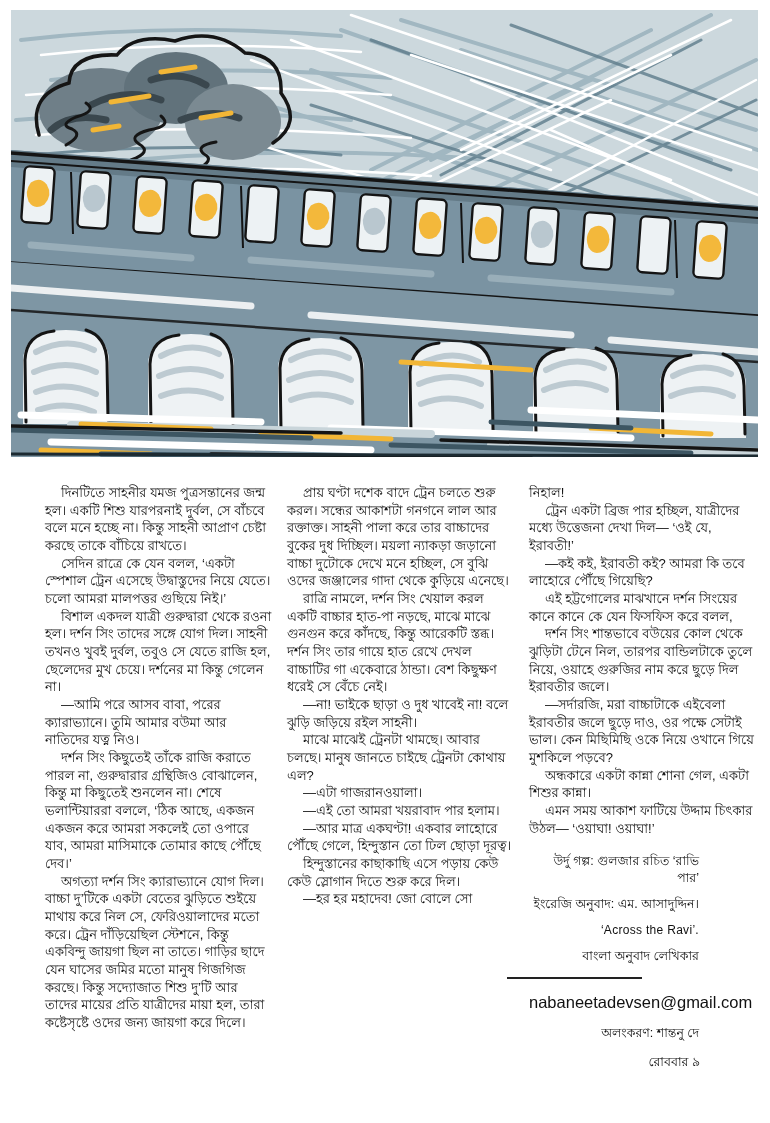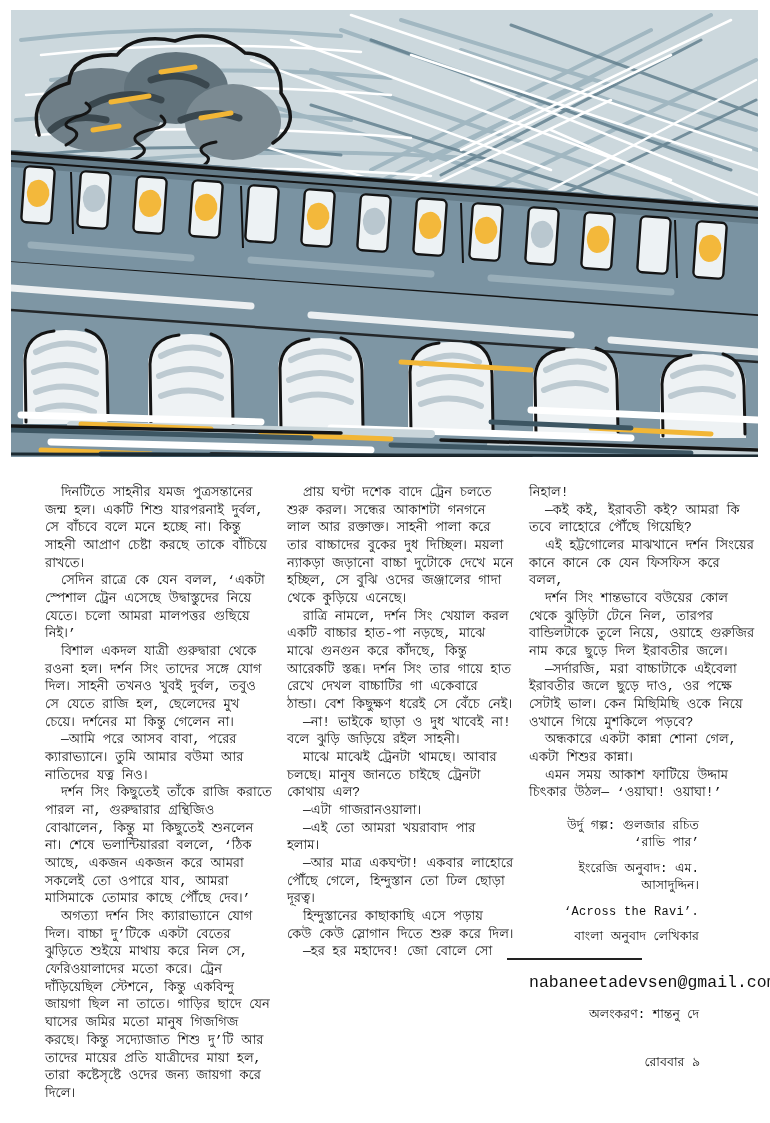--- a/index.html
+++ b/index.html
@@ -1,18 +1,18 @@
 <!DOCTYPE html>
 <html><head>
 <meta charset="utf-8">
 <style>
   html,body { margin:0; padding:0; background:#ffffff; }
   .page {
     position:relative; width:770px; height:1123px; background:#ffffff;
-    font-family:Liberation Mono, monospace; color:#111; overflow:hidden;
+    font-family:Liberation Sans, sans-serif; color:#111; overflow:hidden;
   }
   .illustration { position:absolute; left:11px; top:10px; width:747px; height:447px; }
   .illustration svg { display:block; width:100%; height:100%; }
 
   .columns { position:absolute; left:45px; top:484px; width:712px; display:flex; gap:15px; }
   .col { width:227px; font-size:13px; line-height:1.36; text-align:left; }
   .col p { margin:0; }
   .col p.ind { text-indent:16px; }
 
   .credits { margin-top:16px; text-align:right; padding-right:57px; font-size:12.5px; }
@@ -278,20 +278,21 @@
       <p class="ind">মাঝে মাঝেই ট্রেনটা থামছে। আবার চলছে। মানুষ জানতে চাইছে ট্রেনটা কোথায় এল?</p>
       <p class="ind">—এটা গাজরানওয়ালা।</p>
       <p class="ind">—এই তো আমরা খয়রাবাদ পার হলাম।</p>
       <p class="ind">—আর মাত্র একঘণ্টা! একবার লাহোরে পৌঁছে গেলে, হিন্দুস্তান তো ঢিল ছোড়া দূরত্ব।</p>
       <p class="ind">হিন্দুস্তানের কাছাকাছি এসে পড়ায় কেউ কেউ স্লোগান দিতে শুরু করে দিল।</p>
       <p class="ind">—হর হর মহাদেব! জো বোলে সো</p>
     </div>
 
     <div class="col">
       <p>নিহাল!</p>
+      <p class="ind">ট্রেন একটা ব্রিজ পার হচ্ছিল, যাত্রীদের মধ্যে উত্তেজনা দেখা দিল— ‘ওই যে, ইরাবতী!’</p>
       <p class="ind">—কই কই, ইরাবতী কই? আমরা কি তবে লাহোরে পৌঁছে গিয়েছি?</p>
       <p class="ind">এই হট্টগোলের মাঝখানে দর্শন সিংয়ের কানে কানে কে যেন ফিসফিস করে বলল,</p>
       <p class="ind">দর্শন সিং শান্তভাবে বউয়ের কোল থেকে ঝুড়িটা টেনে নিল, তারপর বান্ডিলটাকে তুলে নিয়ে, ওয়াহে গুরুজির নাম করে ছুড়ে দিল ইরাবতীর জলে।</p>
       <p class="ind">—সর্দারজি, মরা বাচ্চাটাকে এইবেলা ইরাবতীর জলে ছুড়ে দাও, ওর পক্ষে সেটাই ভাল। কেন মিছিমিছি ওকে নিয়ে ওখানে গিয়ে মুশকিলে পড়বে?</p>
       <p class="ind">অন্ধকারে একটা কান্না শোনা গেল, একটা শিশুর কান্না।</p>
       <p class="ind">এমন সময় আকাশ ফাটিয়ে উদ্দাম চিৎকার উঠল— ‘ওয়াঘা! ওয়াঘা!’</p>
 
       <div class="credits">
         <p class="line">উর্দু গল্প: গুলজার রচিত ‘রাভি পার’</p>
         <p class="line">ইংরেজি অনুবাদ: এম. আসাদুদ্দিন।</p>

